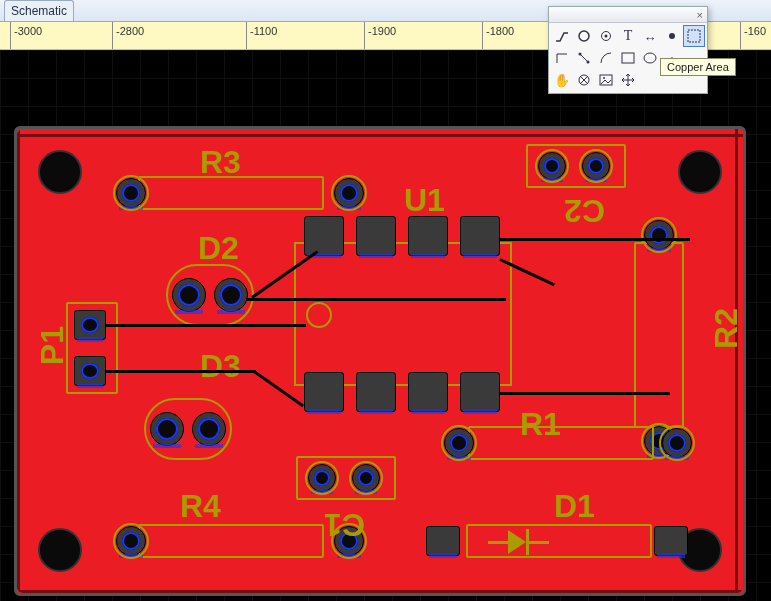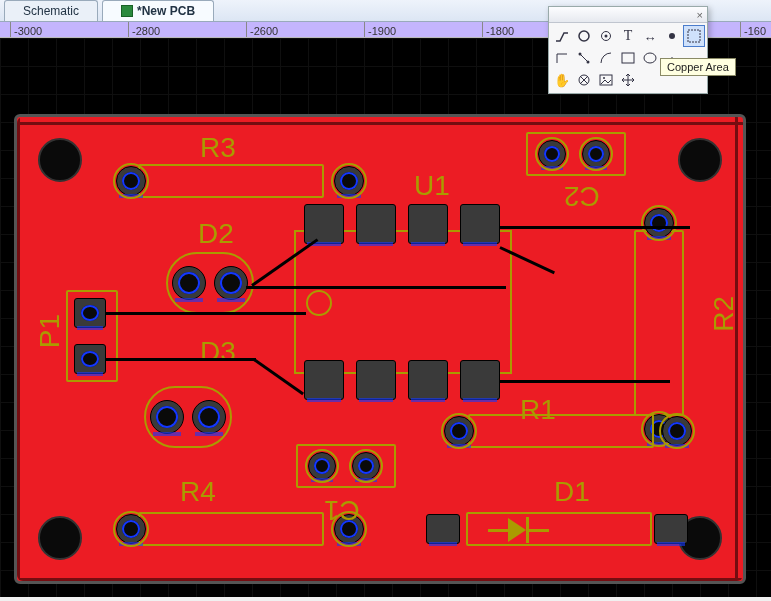--- a/index.html
+++ b/index.html
@@ -14,40 +14,40 @@
   }
   .tab-bar {
     display: flex;
     background: linear-gradient(#eef3fb,#dce6f4);
     height: 22px;
     align-items: flex-end;
     padding-left: 4px;
     border-bottom: 1px solid #9ab;
   }
   .tab {
-    padding: 3px 18px;
+    padding: 3px 6px;
     background: #eaf0f8;
     border: 1px solid #9ab;
     border-bottom: none;
     border-radius: 3px 3px 0 0;
     margin-right: 4px;
     font-size: 12px;
     color: #234;
     display: flex;
     align-items: center;
     gap: 4px;
     cursor: pointer;
   }
   .tab.active { background: #f7fbff; font-weight: bold; }
   .tab-icon {
     width: 12px; height: 12px; background:#2b8a3e; display:inline-block; border:1px solid #196127;
   }
   .ruler {
-    height: 16px;
-    background: #c4b5fd;
+    height: 28px;
+    background: #fef9c3;
     border-bottom: 1px solid #bbb;
     position: relative;
     font-size: 11px;
     color: #333;
     overflow: hidden;
   }
   .ruler .tick {
     position: absolute;
     top: 0;
     height: 100%;
@@ -96,21 +96,21 @@
       repeating-linear-gradient(90deg,#000 0 3px,transparent 3px 20px) left/8px 100% no-repeat,
       repeating-linear-gradient(90deg,#000 0 3px,transparent 3px 20px) right/8px 100% no-repeat;
     opacity:.5;
   }
   .mount-hole {
     position:absolute; width:44px; height:44px; border-radius:50%;
     background:#0a0a0a; border:2px solid #333;
   }
   .silk {
     position:absolute; color:#aa9b00; font-family: Arial, sans-serif;
-    font-size: 28px; font-weight: 400;
+    font-size: 32px; font-weight: 700;
     pointer-events:none;
   }
   .silk.rot { writing-mode: vertical-rl; transform: rotate(180deg); }
   .silk-rect {
     position:absolute; border:2px solid #aa9b00; border-radius:2px;
     pointer-events:none;
   }
   .silk-circ {
     position:absolute; border:2px solid #aa9b00; border-radius:50%;
     pointer-events:none;
@@ -188,30 +188,26 @@
   .diode-sym .bar{position:absolute;left:38px;top:-1px;width:3px;height:26px;background:#aa9b00;}
   .diode-sym .hz{position:absolute;top:11px;height:3px;background:#aa9b00;}
 </style>
 </head>
 <body>
 
 <div class="tab-bar">
   <div class="tab">
     <span>Schematic</span>
   </div>
-  <div class="tab active">
-    <span class="tab-icon"></span>
-    <span>*New PCB</span>
-  </div>
 </div>
 
 <div class="ruler">
   <div class="tick" style="left:10px"><span>-3000</span></div>
-  <div class="tick" style="left:128px"><span>-2800</span></div>
-  <div class="tick" style="left:246px"><span>-2600</span></div>
+  <div class="tick" style="left:112px"><span>-2800</span></div>
+  <div class="tick" style="left:246px"><span>-1100</span></div>
   <div class="tick" style="left:364px"><span>-1900</span></div>
   <div class="tick" style="left:482px"><span>-1800</span></div>
   <div class="tick" style="left:740px"><span>-160</span></div>
 </div>
 
 <div class="canvas-wrap">
   <div class="grid"></div>
 
   <div class="board">
     <div class="copper"></div>
@@ -263,21 +259,21 @@
 
     <div class="silk" style="left:186px;top:222px">D3</div>
     <div class="silk-circ" style="left:130px;top:272px;width:88px;height:62px;border-radius:40px"></div>
     <div class="pad rd" style="left:136px;top:286px;width:34px;height:34px">
         <div class="th"></div>
       </div>
     <div class="pad rd" style="left:178px;top:286px;width:34px;height:34px">
         <div class="th"></div>
       </div>
 
-    <div class="silk" style="left:400px;top:56px">U1</div>
+    <div class="silk" style="left:390px;top:56px">U1</div>
     <div class="ic-body" style="left:280px;top:116px;width:218px;height:144px"></div>
     <div class="ic-notch" style="left:292px;top:176px"></div>
 
     <div class="pad sq" style="left:290px;top:90px;width:40px;height:40px"></div>
     <div class="pad sq" style="left:342px;top:90px;width:40px;height:40px"></div>
     <div class="pad sq" style="left:394px;top:90px;width:40px;height:40px"></div>
     <div class="pad sq" style="left:446px;top:90px;width:40px;height:40px"></div>
 
     <div class="pad sq" style="left:290px;top:246px;width:40px;height:40px"></div>
     <div class="pad sq" style="left:342px;top:246px;width:40px;height:40px"></div>

